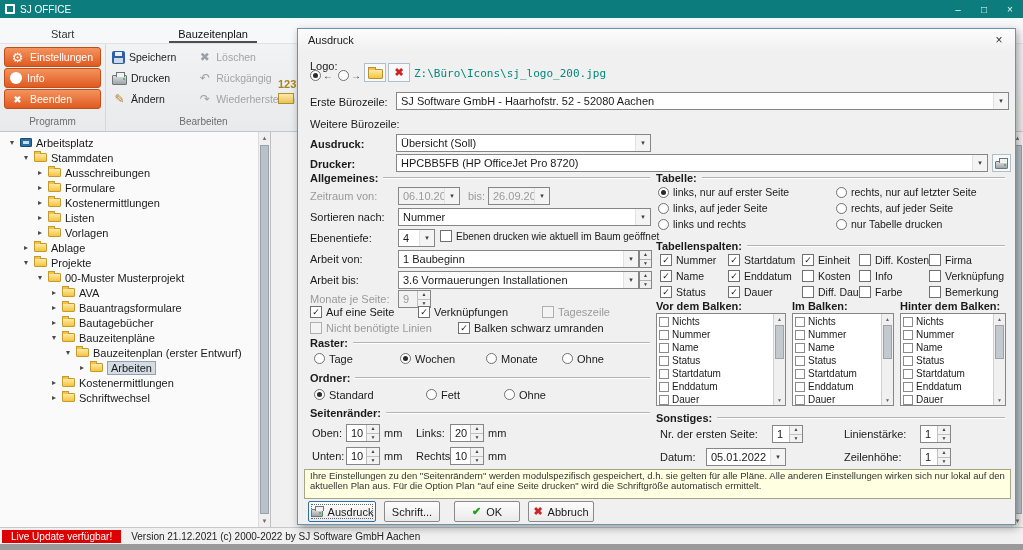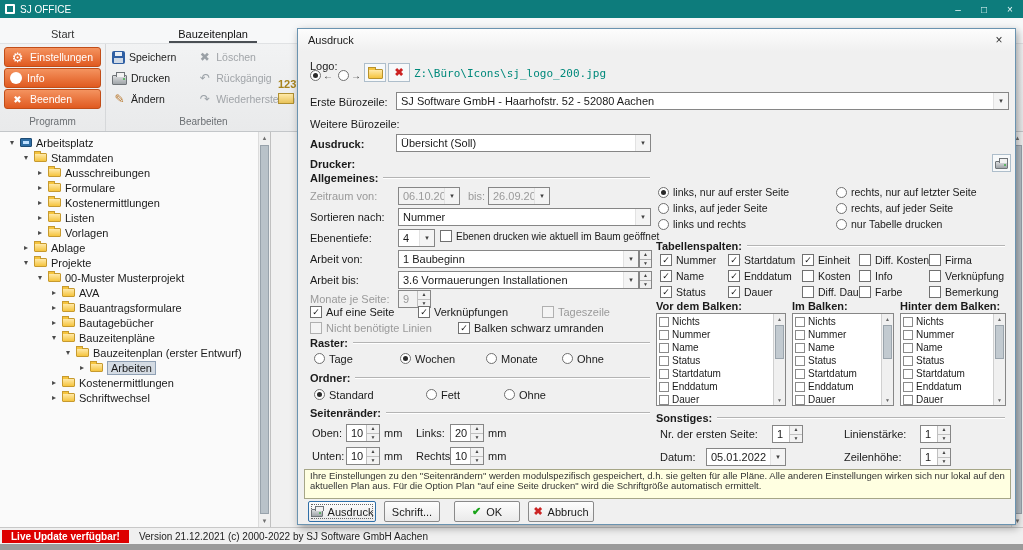--- a/index.html
+++ b/index.html
@@ -61,21 +61,21 @@
   .vscroll .sb-a{position:absolute;left:0;right:0;height:12px;font-size:6px;color:#707070;display:flex;align-items:center;justify-content:center}
   .vscroll .sb-a.up{top:0}
   .vscroll .sb-a.dn{bottom:0}
   .vscroll .vthumb{position:absolute;left:1px;right:1px;top:13px;bottom:13px;background:#b9c2c9;border:1px solid #98a2ab}
 
   .content{position:absolute;left:271px;top:132px;right:0;bottom:17px;background:#f0f0f0}
 
   
   .statusbar{position:absolute;left:0;bottom:0;right:0;height:17px;background:#f0f0f0;border-top:1px solid #c8c8c8;display:flex;align-items:center;padding:0 6px 0 2px;gap:10px;font-size:10px;z-index:3}
   .sb-path{flex:1 1 auto;overflow:hidden;white-space:nowrap;color:#222}
-  .sb-live{background:#dd0000;color:#fff;font-weight:bold;padding:1px 9px;white-space:nowrap}
+  .sb-live{background:#dd0000;color:#fff;font-weight:normal;padding:1px 9px;white-space:nowrap}
   .sb-ver{white-space:nowrap;color:#222}
 
   
   .dialog{position:absolute;left:297px;top:28px;width:719px;height:497px;background:#f0f0f0;border:1px solid #6a93b0;box-shadow:2px 3px 8px rgba(0,0,0,.35);z-index:10}
   .dlg-title{position:absolute;left:0;top:0;right:0;height:22px;background:linear-gradient(#fdfdfd,#f0f0f0);display:flex;align-items:center;padding-left:10px;font-size:11px}
   .dlg-close{margin-left:auto;width:32px;height:100%;display:flex;align-items:center;justify-content:center;font-size:12px;color:#333}
   .lbl{position:absolute;white-space:nowrap;font-size:11px}
   .lbl.dis{color:#9a9a9a}
   .b{font-weight:bold}
   .grp{position:absolute;display:flex;align-items:center;font-size:11px;white-space:nowrap}
@@ -339,20 +339,24 @@
 
     <span class="lbl" style="left:12px;top:89px">Weitere Bürozeile:</span>
 
     <span class="lbl b" style="left:12px;top:109px">Ausdruck:</span>
     <div class="combo" style="left:98px;top:105px;width:255px">
         <span class="ctext">Übersicht (Soll)</span>
         <span class="arrow">▾</span>
       </div>
 
     <span class="lbl b" style="left:12px;top:129px">Drucker:</span>
+    <div class="combo" style="left:98px;top:125px;width:592px">
+        <span class="ctext">HPCBB5FB (HP OfficeJet Pro 8720)</span>
+        <span class="arrow">▾</span>
+      </div>
     <span class="tool-btn" style="left:694px;top:125px;width:19px;height:18px">
         <span class="ric ric-printer" style="width:13px;height:8px"></span>
       </span>
 
     <div class="grp b" style="left:12px;top:143px;width:340px">
         <span>Allgemeines:</span>
         <span class="etch"></span>
       </div>
 
     <span class="lbl dis" style="left:12px;top:161px">Zeitraum von:</span>
@@ -512,20 +516,24 @@
     <span class="lbl" style="left:118px;top:421px">Rechts:</span>
     <div class="spin" style="left:152px;top:418px;width:34px">
         <span class="ctext">10</span>
         <span class="ud">
           <b>▲</b>
           <b>▼</b>
         </span>
       </div>
     <span class="lbl" style="left:190px;top:421px">mm</span>
 
+    <div class="grp b" style="left:358px;top:143px;width:349px">
+        <span>Tabelle:</span>
+        <span class="etch"></span>
+      </div>
     <div class="hgrid small" style="left:360px;top:155px;grid-template-columns:178px auto;grid-auto-rows:16px">
         <span class="w-radio on">
           <span class="rdot"></span>
           <span>links, nur auf erster Seite</span>
         </span>
         <span class="w-radio">
           <span class="rdot"></span>
           <span>rechts, nur auf letzter Seite</span>
         </span>
         <span class="w-radio">

